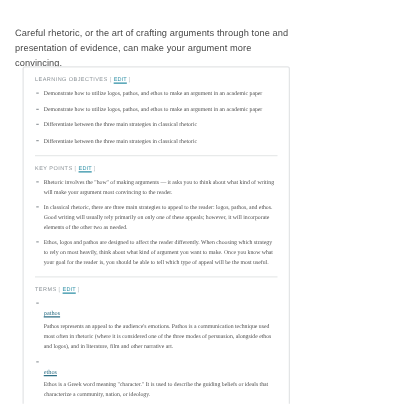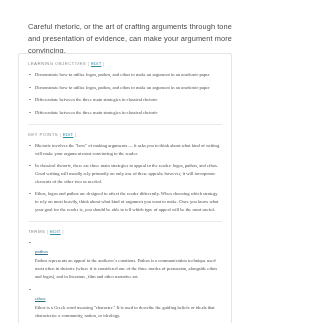--- a/index.html
+++ b/index.html
@@ -18,21 +18,21 @@
   .page {
     width: 250px;
     height: 323px;
     position: relative;
     background: #ffffff;
     box-sizing: border-box;
   }
 
   
   .intro {
-    padding: 14px 14px 0 28px;
+    padding: 14px 14px 0 12px;
     font-family: "Liberation Sans", sans-serif;
     font-size: 7.4px;
     line-height: 1.62;
     color: #4a4a4a;
     letter-spacing: 0.01em;
   }
 
   
   .card {
     position: absolute;

